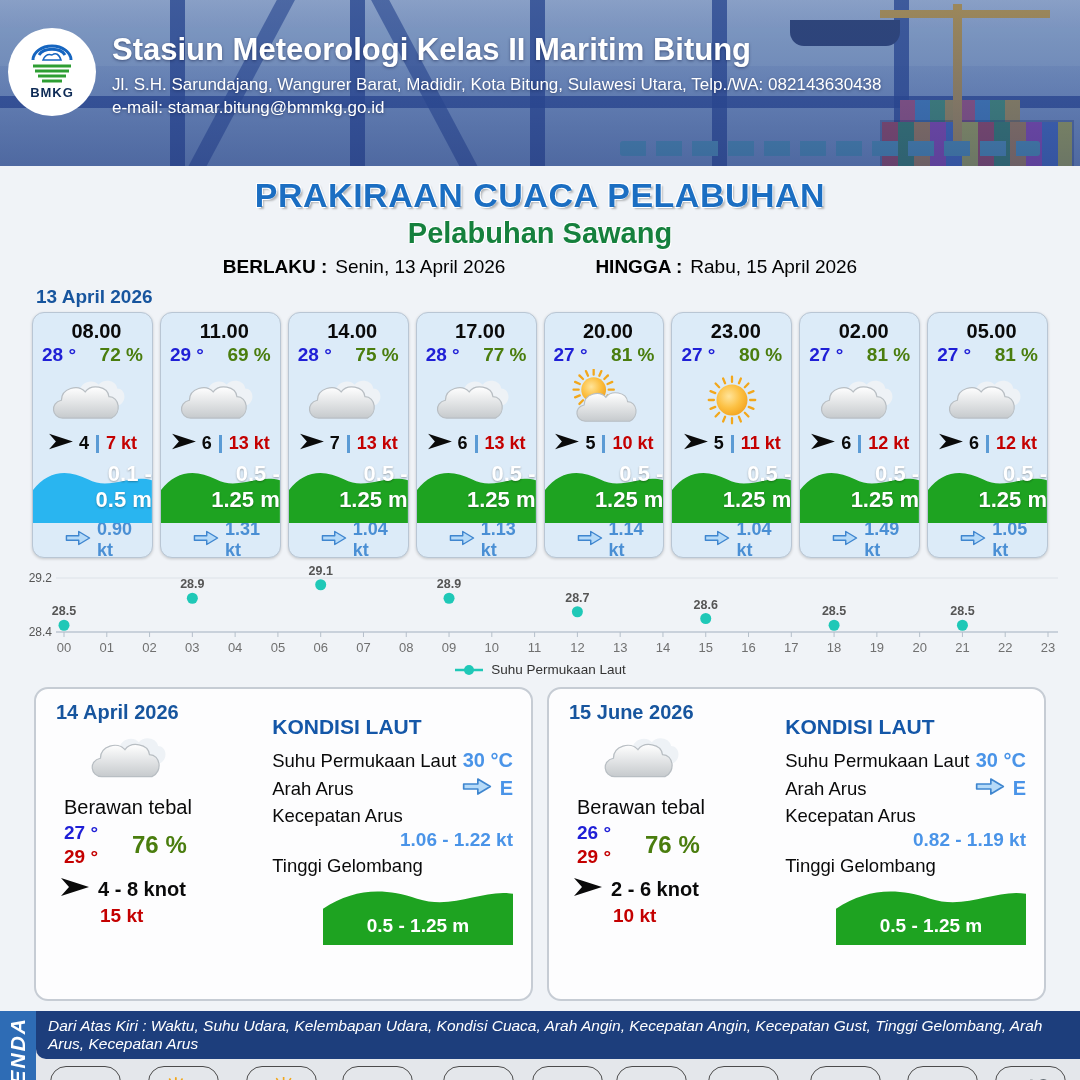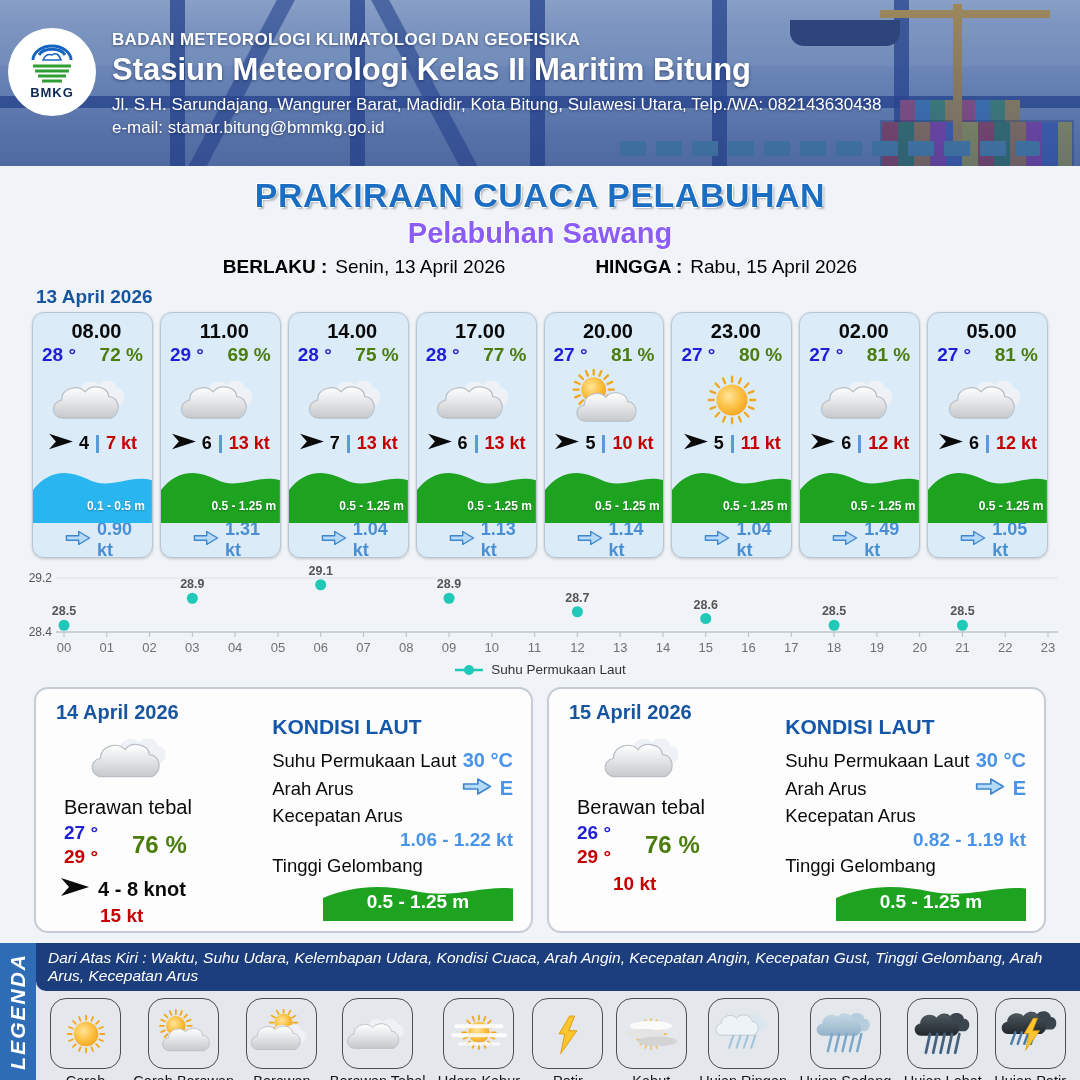--- a/index.html
+++ b/index.html
@@ -29,21 +29,21 @@
   .hd-text { position:absolute; left:112px; top:30px; z-index:3; color:#fff; text-shadow:0 1px 3px rgba(10,20,60,.5);}
   .hd-org { font-size:17px; font-weight:bold; letter-spacing:.3px;}
   .hd-station { font-size:31px; font-weight:bold; margin-top:2px;}
   .hd-addr { font-size:17px; margin-top:7px;}
   .hd-mail { font-size:17px; margin-top:3px;}
 
   
   .titleblock { text-align:center; padding-top:10px; flex:none;}
   .main-title { font-size:34px; font-weight:800; color:#1b6ec2; letter-spacing:.5px;
       text-shadow:-1px -1px 0 #fff,1px -1px 0 #fff,-1px 1px 0 #fff,2px 2px 2px rgba(0,0,0,.25);}
-  .sub-title { font-size:29px; font-weight:bold; color:#8b5cf6; margin-top:2px;
+  .sub-title { font-size:29px; font-weight:bold; color:#15803d; margin-top:2px;
       text-shadow:-1px -1px 0 #fff,1px 1px 0 #fff;}
   .validity { display:flex; justify-content:center; gap:90px; margin-top:6px; font-size:19px; color:#000;}
   .validity b { font-weight:bold; margin-right:8px;}
 
   
   .date-label { margin:8px 0 4px 36px; font-size:19px; font-weight:bold; color:#17559e; flex:none;}
   .cards { display:grid; grid-template-columns:repeat(8,1fr); gap:7px; margin:0 32px; flex:none;}
   .card { background:#dcebf8; border:1px solid #b9c6d4; border-radius:12px; height:246px; padding-top:7px;
       box-shadow:0 1px 3px rgba(0,0,0,.18); overflow:hidden; display:flex; flex-direction:column;}
   .c-time { text-align:center; font-size:20px; font-weight:bold; color:#0a0a0a;padding-left:8px;}
@@ -52,34 +52,34 @@
   .c-hum { color:#4a7d0e; font-weight:bold; font-size:19px;}
   .c-icon { height:74px; display:flex; align-items:center; justify-content:center; margin-top:2px;}
   .c-icon svg { width:84px; height:62px;}
   .c-wind { display:flex; align-items:center; justify-content:center; gap:5px; height:28px;}
   .c-wind svg { width:26px; height:17px;}
   .c-wn { font-size:18px; font-weight:bold; color:#0a0a0a;}
   .c-sep { width:3px; height:18px; background:#5b9bd5; margin:0 2px;}
   .c-gust { font-size:18px; font-weight:bold; color:#c40000;}
   .c-wave { position:relative; height:64px; margin-top:3px; flex:none;}
   .c-wave svg { position:absolute; inset:0; width:100%; height:100%;}
-  .c-wavetext { position:absolute; left:0; right:0; bottom:10px; text-align:center; color:#fff; font-weight:bold; font-size:12px; text-shadow:0 1px 2px rgba(0,0,0,.3);padding-left:47px;}
+  .c-wavetext { position:absolute; left:0; right:0; bottom:10px; text-align:right; color:#fff; font-weight:bold; font-size:22px; text-shadow:0 1px 2px rgba(0,0,0,.3);padding-left:47px;}
   .c-cur { display:flex; align-items:center; justify-content:center; gap:6px; height:34px;margin-left:32px;}
   .c-cur svg { width:26px; height:18px;}
   .c-curtext { color:#4a8fd4; font-weight:bold; font-size:18px;}
 
   
   .chart-wrap { margin:8px 18px 0 18px; flex:none;}
   .chart-wrap svg { display:block;}
   .chart-wrap text { font-family:"Liberation Sans", sans-serif;}
   .chart-legend { display:flex; align-items:center; justify-content:center; gap:7px; margin-top:0px; font-size:13.5px; color:#333;}
 
   
   .daily { display:flex; gap:14px; margin:10px 34px 0 34px; flex:none;}
-  .day-card { flex:1; background:#fdfdfe; border:2px solid #c6ccd4; border-radius:14px; padding:12px 18px 10px 20px; height:246px; display:flex; gap:6px;}
+  .day-card { flex:1; background:#fdfdfe; border:2px solid #c6ccd4; border-radius:14px; padding:12px 18px 10px 20px; height:314px; display:flex; gap:6px;}
   .day-left { width:46%; display:flex; flex-direction:column;}
   .day-date { font-size:20px; font-weight:bold; color:#17559e;}
   .day-icon { height:66px; margin:2px 0 0 28px;}
   .day-icon svg { width:96px; height:64px;}
   .day-cond { font-size:20px; color:#0a0a0a; margin:4px 0 0 8px;}
   .day-temps { display:flex; align-items:center; margin-left:8px; margin-top:2px;}
   .day-tcol { display:flex; flex-direction:column; line-height:24px;}
   .day-tmin { font-size:19px; font-weight:bold; color:#1f1fd6;}
   .day-tmax { font-size:19px; font-weight:bold; color:#c40000;}
   .day-hum { font-size:24px; font-weight:bold; color:#4a7d0e; margin-left:34px;}
@@ -164,21 +164,20 @@
         <line x1="4" y1="22" x2="42" y2="22"></line>
           <line x1="6" y1="27" x2="40" y2="27"></line>
         <line x1="9" y1="32" x2="37" y2="32"></line>
           <line x1="13" y1="37" x2="33" y2="37"></line>
       </g>
       <path d="M14,16 q3,-7 9,-5 q6,-4 9,5 Z" fill="#fff" stroke="#1565c0" stroke-width="1.5"></path>
     </svg>
     <span class="logo-label">BMKG</span>
   </div>
   <div class="hd-text">
-    <div class="hd-org">BADAN METEOROLOGI KLIMATOLOGI DAN GEOFISIKA</div>
     <div class="hd-station">Stasiun Meteorologi Kelas II Maritim Bitung</div>
     <div class="hd-addr">Jl. S.H. Sarundajang, Wangurer Barat, Madidir, Kota Bitung, Sulawesi Utara, Telp./WA: 082143630438</div>
     <div class="hd-mail">e-mail: stamar.bitung@bmmkg.go.id</div>
   </div>
 </div>
 
 <div class="titleblock">
   <div class="main-title">PRAKIRAAN CUACA PELABUHAN</div>
   <div class="sub-title">Pelabuhan Sawang</div>
   <div class="validity">
@@ -650,36 +649,42 @@
         <span><svg viewBox="0 0 210 80" preserveAspectRatio="none">
               <path d="M0,36 C34,12 66,10 104,24 C144,38 176,12 210,18 L210,80 L0,80 Z" fill="#1ea321"></path>
             </svg></span>
         <span class="gel-text">0.5 - 1.25 m</span>
       </div>
     </div>
   </div>
 
   <div class="day-card">
     <div class="day-left">
-      <div class="day-date">15 April 2026</div>
+      <div class="day-date">15 June 2026</div>
       <div class="day-icon"><svg viewBox="0 0 76 60">
             <g transform="translate(48,26) scale(0.9)">
               <path d="M -23 10 C -32 10 -34 -3 -24 -5 C -24 -15 -10 -19 -4 -12 C 1 -19 15 -17 16 -8 C 25 -8 27 6 18 10 Z" fill="#eef2f6"></path>
             </g>
             <g transform="translate(36,36) scale(1.15)">
               <path d="M -23 10 C -32 10 -34 -3 -24 -5 C -24 -15 -10 -19 -4 -12 C 1 -19 15 -17 16 -8 C 25 -8 27 6 18 10 Z" fill="url(#g-cloud)" stroke="#b8bec3" stroke-width="1"></path>
             </g>
           </svg></div>
       <div class="day-cond">Berawan tebal</div>
       <div class="day-temps">
         <div class="day-tcol">
           <span class="day-tmin">26 °</span>
           <span class="day-tmax">29 °</span>
         </div>
         <span class="day-hum">76 %</span>
+      </div>
+      <div class="day-windrow">
+        <span><svg viewBox="0 0 30 20">
+              <polygon points="1,1 29,10 1,19 9,10" fill="#0a0a0a"></polygon>
+            </svg></span>
+        <span class="day-wind">2 - 6 knot</span>
       </div>
       <div class="day-gust">10 kt</div>
     </div>
     <div class="day-right">
       <div class="sea-title">KONDISI LAUT</div>
       <div class="sea-row">
         <span class="sea-label">Suhu Permukaan Laut</span>
         <span class="sea-val">30 °C</span>
       </div>
       <div class="sea-row">

